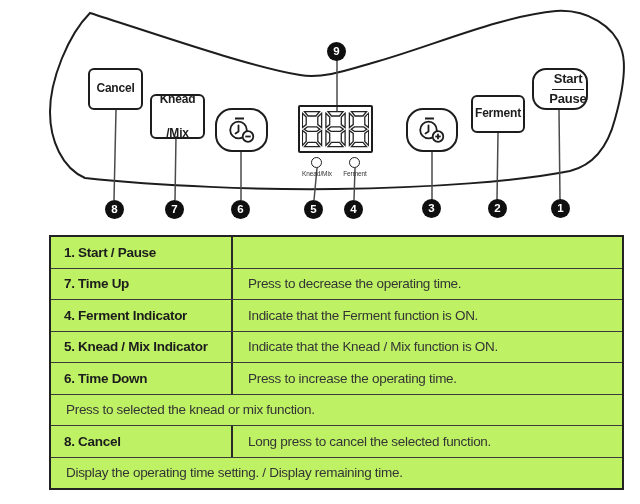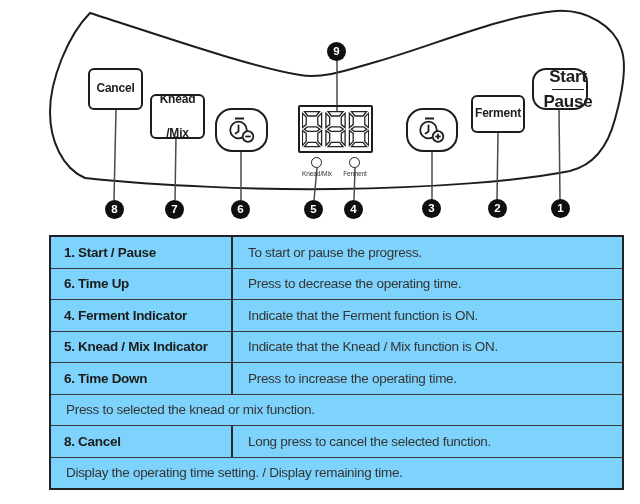--- a/index.html
+++ b/index.html
@@ -13,21 +13,21 @@
     position:absolute;border:2px solid #1d1d1d;border-radius:6px;background:transparent;
     display:flex;flex-direction:column;align-items:center;justify-content:center;
     font-weight:bold;font-size:12px;letter-spacing:-0.2px;line-height:1.12;color:#1d1d1d;
     box-sizing:border-box;text-align:center;
   }
   .btn-cancel{left:88px;top:68px;width:55px;height:42px;}
   .btn-kneadmix{left:150px;top:94px;width:55px;height:45px;gap:20px;}
   .btn-timedown{left:215px;top:108px;width:53px;height:44px;border-radius:17px;}
   .btn-timeup{left:406px;top:108px;width:52px;height:44px;border-radius:17px;}
   .btn-ferment{left:471px;top:95px;width:54px;height:38px;}
-  .btn-startpause{left:532px;top:68px;width:56px;height:42px;border-radius:14px;font-size:17px;padding-left:16px;}
+  .btn-startpause{left:532px;top:68px;width:56px;height:42px;border-radius:14px;font-size:13px;padding-left:16px;}
   .sp-divider{width:32px;border:0;border-top:1.6px solid #1d1d1d;margin:2px 0;}
   .display{
     position:absolute;left:298px;top:105px;width:75px;height:48px;
     border:2px solid #1d1d1d;border-radius:2px;box-sizing:border-box;background:transparent;
     display:flex;align-items:flex-end;justify-content:center;padding-bottom:3px;
   }
   .ind-dot{
     position:absolute;width:11px;height:11px;border:1.6px solid #1d1d1d;border-radius:50%;
     background:transparent;box-sizing:border-box;
   }
@@ -36,21 +36,21 @@
     white-space:nowrap;
   }
   .badge{
     position:absolute;width:19px;height:19px;border-radius:50%;background:#0f0f0f;
     color:#ffffff;font-weight:bold;font-size:11.5px;display:flex;align-items:center;
     justify-content:center;line-height:1;
   }
   .ftable{
     position:absolute;left:49px;top:235px;width:575px;height:255px;
     border:2.5px solid #222;box-sizing:border-box;display:flex;flex-direction:column;
-    background:#7dd3fc;
+    background:#bef264;
   }
   .frow{flex:1;display:flex;border-top:1.8px solid #3a3a3a;min-height:0;}
   .frow:first-child{border-top:none;}
   .fcell-l{
     width:167px;flex:none;border-right:2px solid #2a2a2a;display:flex;align-items:center;
     padding-left:13px;font-weight:bold;font-size:13.5px;letter-spacing:-0.3px;color:#1c1c1c;
     white-space:nowrap;
   }
   .fcell-r{
     flex:1;display:flex;align-items:center;padding-left:15px;font-size:13.5px;
@@ -163,24 +163,23 @@
     <div class="badge" style="left:344px;top:200px;">4</div>
     <div class="badge" style="left:422px;top:199px;">3</div>
     <div class="badge" style="left:488px;top:199px;">2</div>
     <div class="badge" style="left:551px;top:199px;">1</div>
     <div class="badge" style="left:327px;top:42px;">9</div>
   </div>
 
   <div class="ftable">
     <div class="frow">
       <div class="fcell-l">1. Start / Pause</div>
-      <div class="fcell-r">To start or pause the progress.</div>
-    </div>
-    <div class="frow">
-      <div class="fcell-l">6. Time Up</div>
+    </div>
+    <div class="frow">
+      <div class="fcell-l">7. Time Up</div>
       <div class="fcell-r">Press to decrease the operating time.</div>
     </div>
     <div class="frow">
       <div class="fcell-l">4. Ferment Indicator</div>
       <div class="fcell-r">Indicate that the Ferment function is ON.</div>
     </div>
     <div class="frow">
       <div class="fcell-l">5. Knead / Mix Indicator</div>
       <div class="fcell-r">Indicate that the Knead / Mix function is ON.</div>
     </div>

